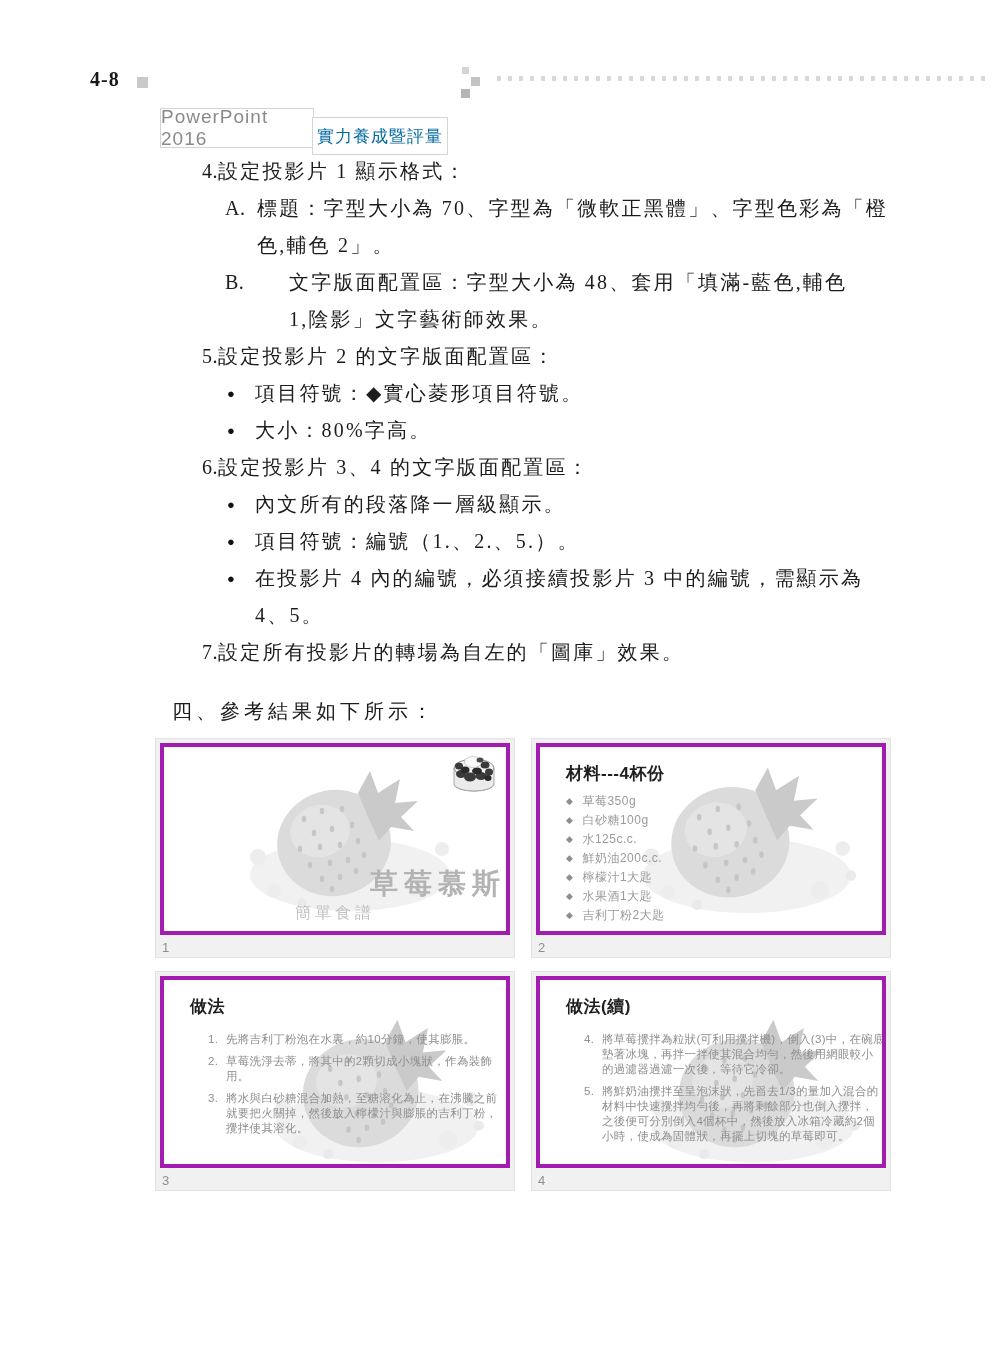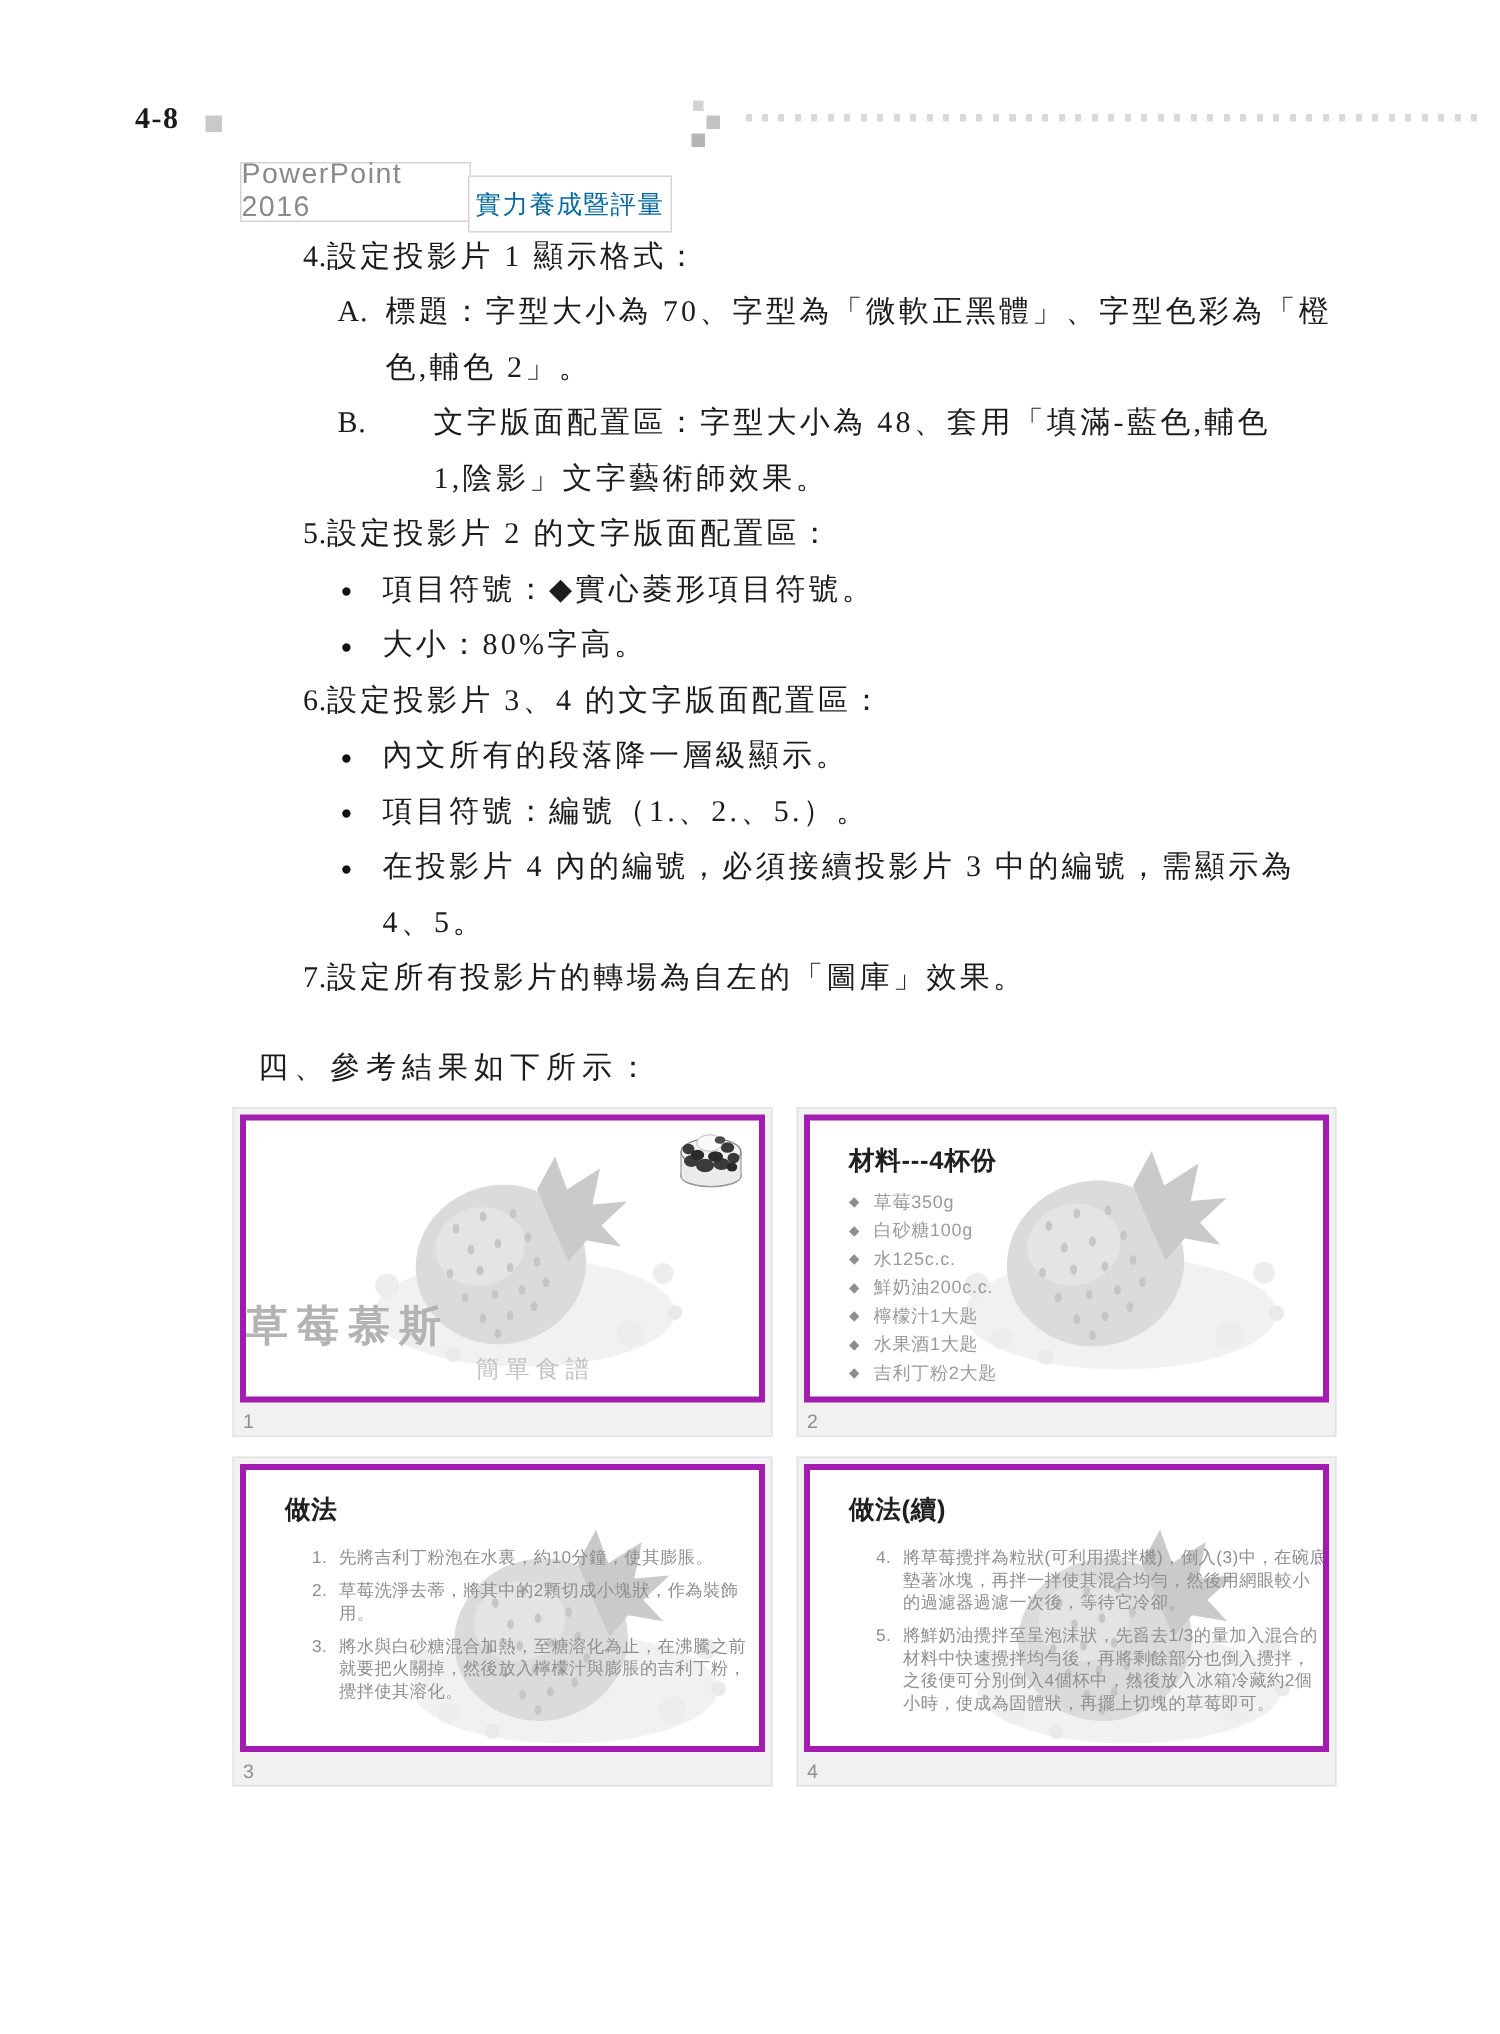--- a/index.html
+++ b/index.html
@@ -46,24 +46,24 @@
   .snum { position:absolute; left:6px; bottom:2px; font-size:13px; color:#8f8f8f; }
 
   .wm { position:absolute; }
   .wm.p1 { left:78px;  top:14px; }
   .wm.p2 { left:92px;  top:10px; }
   .wm.p3 { left:103px; top:26px; }
   .wm.p4 { left:103px; top:26px; }
 
   .cake { position:absolute; right:9px; top:5px; }
 
-  .s1-title { position:absolute; left:0; top:118px; width:100%; text-align:left;
+  .s1-title { position:absolute; left:0; top:118px; width:100%; text-align:right;
               font-size:28px; font-weight:bold; color:#b3b3b3; letter-spacing:6px; }
   .s1-sub   { position:absolute; left:0; top:156px; width:100%; text-align:center;
-              font-size:16px; color:#c2c2c2; letter-spacing:4px;margin-left:22px; }
+              font-size:16px; color:#c2c2c2; letter-spacing:4px; }
 
   .s-title { position:absolute; left:26px; top:15px; font-size:17px; font-weight:bold;
              color:#1f1f1f; letter-spacing:0.5px; }
 
   .ing { position:absolute; left:26px; top:46px; list-style:none; }
   .ing li { display:flex; align-items:baseline; height:19px; font-size:12px; color:#9a9a9a; letter-spacing:0.5px; }
   .dia { color:#8e8e8e; font-size:9px; margin-right:9px; position:relative; top:-1px; }
 
   .steps { position:absolute; left:44px; top:52px; }
   .s3w { width:293px; } .s4w { width:301px; }

